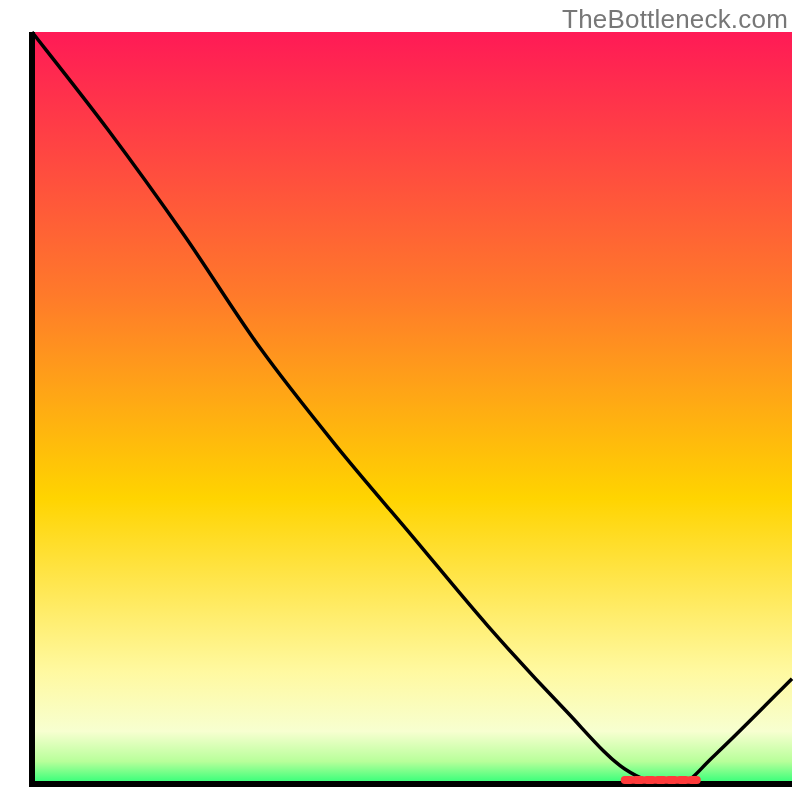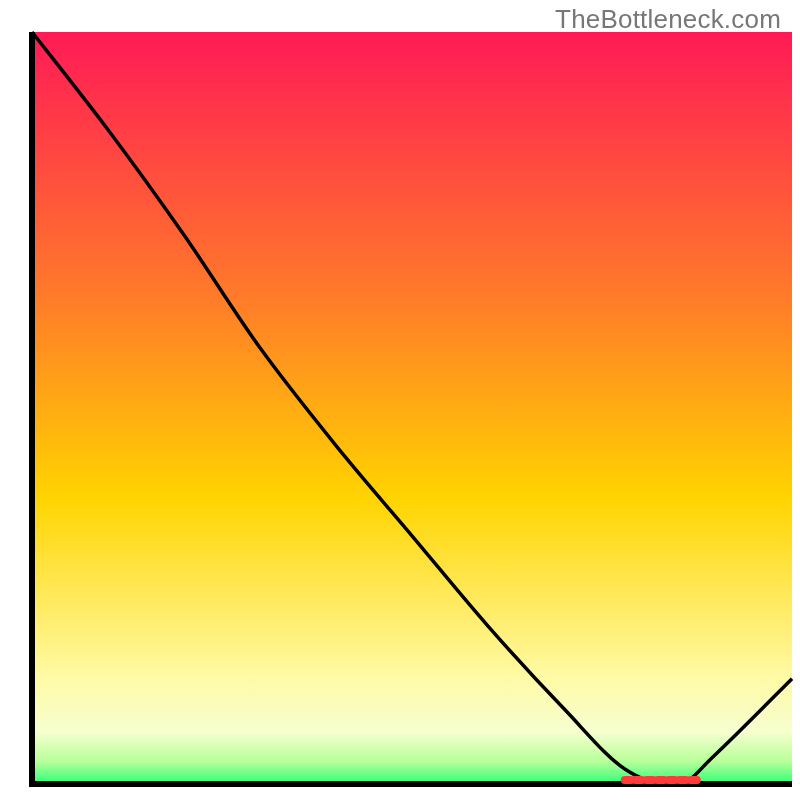--- a/index.html
+++ b/index.html
@@ -12,21 +12,21 @@
     overflow: hidden;
   }
   .frame {
     position: relative;
     width: 800px;
     height: 800px;
   }
   .attribution {
     position: absolute;
     top: 4px;
-    right: 19px;
+    right: 12px;
     font-size: 26px;
     font-weight: 500;
     color: #777;
     letter-spacing: 0.2px;
     user-select: none;
   }
   svg {
     position: absolute;
     left: 0;
     top: 0;

